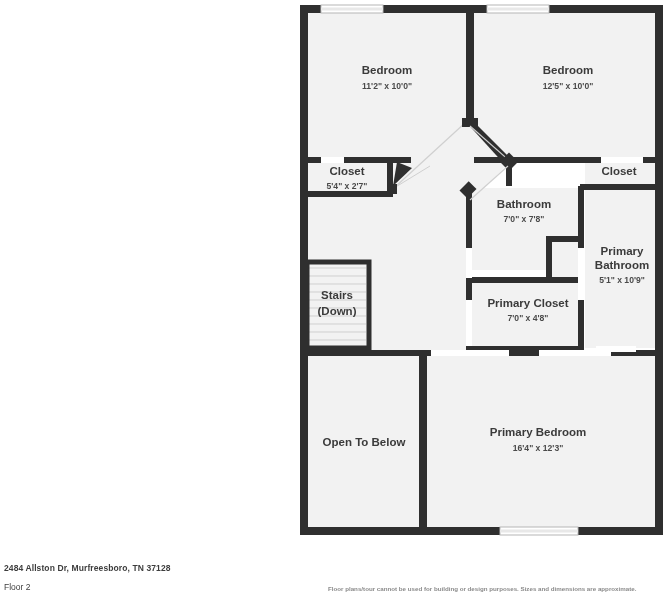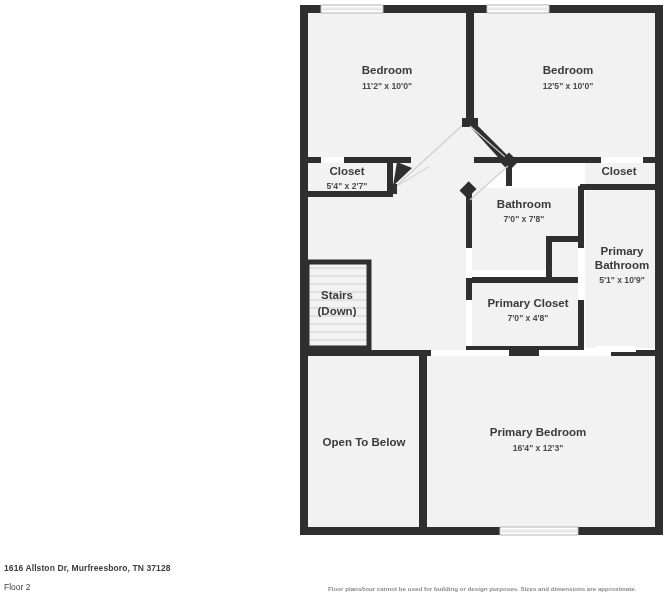--- a/index.html
+++ b/index.html
@@ -251,17 +251,17 @@
       <text class="room-label" x="337" y="315">(Down)</text>
 
       <text class="room-label" x="364" y="446">Open To Below</text>
 
       <text class="room-label" x="538" y="436">Primary Bedroom</text>
       <text class="room-dims" x="538" y="451">16'4" x 12'3"</text>
     </g>
 
   </svg>
 
-  <div class="footer-addr">1616 Allston Dr, Murfreesboro, TN 37128</div>
+  <div class="footer-addr">2484 Allston Dr, Murfreesboro, TN 37128</div>
   <div class="footer-floor">Floor 2</div>
   <div class="footer-disclaimer">Floor plans/tour cannot be used for building or design purposes. Sizes and dimensions are approximate.</div>
 
 </div>
 
 </body></html>

